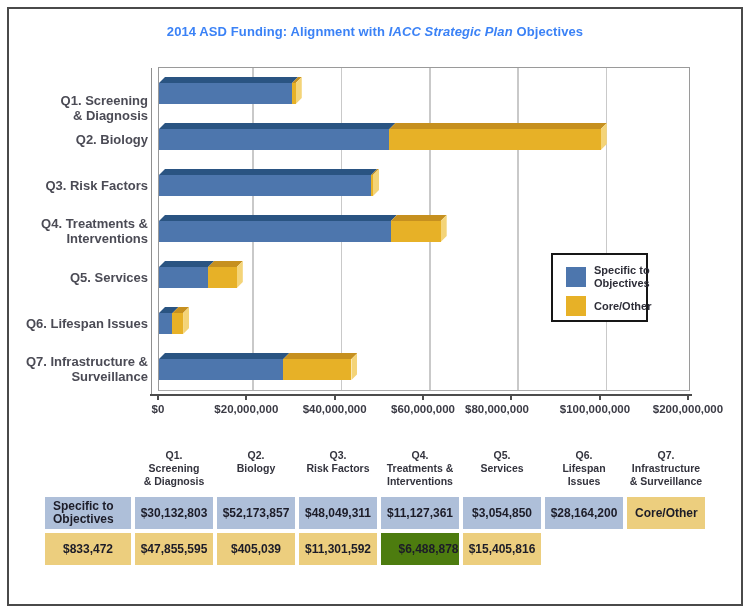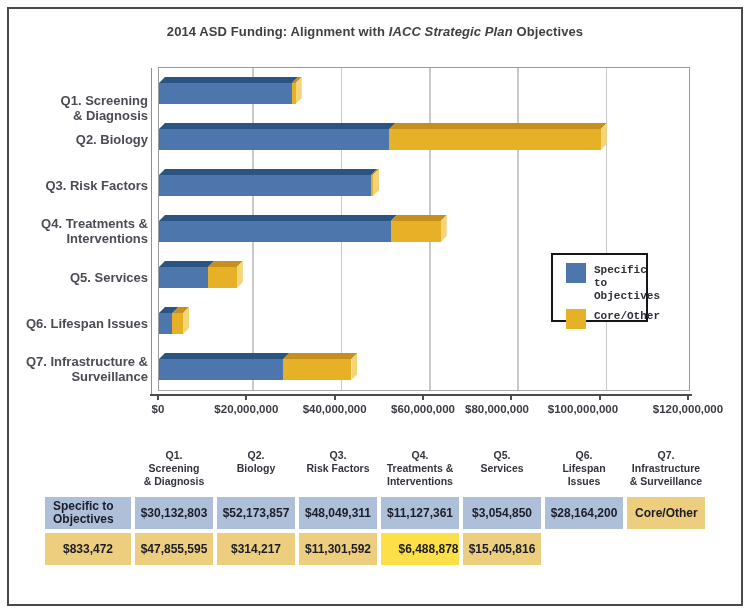--- a/index.html
+++ b/index.html
@@ -1,39 +1,39 @@
 <!DOCTYPE html>
 <html><head>
 <meta charset="utf-8">
 <style>
   html,body{margin:0;padding:0;}
   body{
     position:relative;width:750px;height:613px;background:#ffffff;
     font-family:"Liberation Sans", sans-serif;overflow:hidden;
   }
   .frame{position:absolute;left:7px;top:7px;width:732px;height:595px;border:2px solid #4a4a4a;background:#fff;}
-  .title{position:absolute;left:0;right:0;top:24px;text-align:center;font-size:13px;font-weight:bold;color:#404040;letter-spacing:.1px;}
+  .title{position:absolute;left:0;right:0;top:24px;text-align:center;font-size:13px;font-weight:bold;color:#3b82f6;letter-spacing:.1px;}
   .title i{font-style:italic;}
   
   .plot{position:absolute;left:158px;top:67px;width:530px;height:322px;border-top:1.5px solid #9a9a9a;border-right:1.5px solid #9a9a9a;border-left:1px solid #9a9a9a;border-bottom:1px solid #ababab;background:#fff;}
   .wall{position:absolute;left:151px;top:68px;width:7px;height:326px;border-left:1.5px solid #8f8f8f;}
   .gridline{position:absolute;top:0;width:1.5px;height:100%;background:#c9c9c9;}
   .face{position:absolute;}
   .face-top{height:6px;clip-path:polygon(6px 0,100% 0,calc(100% - 6px) 100%,0 100%);}
   .face-front{height:21px;}
   .face-cap{width:6px;height:27px;clip-path:polygon(100% 0,0 6px,0 100%,100% calc(100% - 6px));}
   
   .axis-line{position:absolute;left:150px;top:394px;width:542px;border-top:2px solid #4c4c4c;}
   .tick{position:absolute;top:394px;width:2px;height:6px;background:#4c4c4c;}
   .tick-label{position:absolute;top:403px;width:100px;text-align:center;font-size:11.5px;font-weight:bold;color:#3b3b45;}
   
   .cat-label{position:absolute;left:18px;width:130px;text-align:right;font-size:13px;font-weight:bold;color:#4b4b55;line-height:15px;white-space:pre-line;transform:translateY(-50%);}
   
   .legend{position:absolute;left:551px;top:253px;width:97px;height:69px;box-sizing:border-box;border:2px solid #161616;background:#fff;padding:8px 0 0 13px;}
-  .legend-item{display:flex;align-items:flex-start;margin-bottom:6px;font-family:Liberation Mono, monospace;}
+  .legend-item{display:flex;align-items:center;margin-bottom:6px;}
   .legend-swatch{width:20px;height:20px;flex:0 0 20px;margin-right:8px;}
   .legend-label{font-size:11px;font-weight:bold;color:#2e2e38;line-height:13px;white-space:pre-line;padding-top:1px;}
   
   .table{position:absolute;left:45px;top:445px;display:grid;grid-template-columns:86px repeat(7,78px);column-gap:4px;row-gap:4px;}
   .th{font-size:10.5px;font-weight:bold;color:#33333d;text-align:center;line-height:13px;white-space:pre-line;padding-top:4px;height:48px;box-sizing:border-box;}
   .td{height:32px;display:flex;align-items:center;justify-content:center;font-size:12px;font-weight:bold;color:#1c1c28;}
   .td.rowlabel{justify-content:flex-start;padding-left:8px;line-height:13px;box-sizing:border-box;}
   .corner{height:48px;}
 </style>
 </head>
@@ -106,23 +106,23 @@
     <div class="tick-label" style="left: 108px;">$0</div>
     <div class="tick" style="left: 245.333px;"></div>
     <div class="tick-label" style="left: 196.333px;">$20,000,000</div>
     <div class="tick" style="left: 333.667px;"></div>
     <div class="tick-label" style="left: 284.667px;">$40,000,000</div>
     <div class="tick" style="left: 422px;"></div>
     <div class="tick-label" style="left: 373px;">$60,000,000</div>
     <div class="tick" style="left: 510.333px;"></div>
     <div class="tick-label" style="left: 447px;">$80,000,000</div>
     <div class="tick" style="left: 598.667px;"></div>
-    <div class="tick-label" style="left: 533px;">$100,000,000</div>
+    <div class="tick-label" style="left: 545px;">$100,000,000</div>
     <div class="tick" style="left: 687px;"></div>
-    <div class="tick-label" style="left: 638px;">$120,000,000</div>
+    <div class="tick-label" style="left: 638px;">$200,000,000</div>
   </div>
 
 <div class="legend" id="legend">
     <div class="legend-item">
       <div class="legend-swatch" style="background: rgb(77, 118, 173);"></div>
       <div class="legend-label">Specific to
  Objectives</div>
     </div>
     <div class="legend-item">
       <div class="legend-swatch" style="background: rgb(231, 177, 39);"></div>
@@ -152,17 +152,17 @@
     <div class="td rowlabel" style="background: rgb(174, 191, 217);">Specific to Objectives</div>
     <div class="td" style="background: rgb(174, 191, 217);">$30,132,803</div>
     <div class="td" style="background: rgb(174, 191, 217);">$52,173,857</div>
     <div class="td" style="background: rgb(174, 191, 217);">$48,049,311</div>
     <div class="td" style="background: rgb(174, 191, 217);">$11,127,361</div>
     <div class="td" style="background: rgb(174, 191, 217);">$3,054,850</div>
     <div class="td" style="background: rgb(174, 191, 217);">$28,164,200</div>
     <div class="td rowlabel" style="background: rgb(236, 206, 126);">Core/Other</div>
     <div class="td" style="background: rgb(236, 206, 126);">$833,472</div>
     <div class="td" style="background: rgb(236, 206, 126);">$47,855,595</div>
-    <div class="td" style="background: rgb(236, 206, 126);">$314,217</div>
+    <div class="td" style="background: rgb(236, 206, 126);">$405,039</div>
     <div class="td" style="background: rgb(236, 206, 126);">$11,301,592</div>
-    <div class="td" style="background: #fde047; padding-left: 17px;">$6,488,878</div>
+    <div class="td" style="background: #4d7c0f; padding-left: 17px;">$6,488,878</div>
     <div class="td" style="background: rgb(236, 206, 126);">$15,405,816</div>
   </div>
 
 </body></html>

